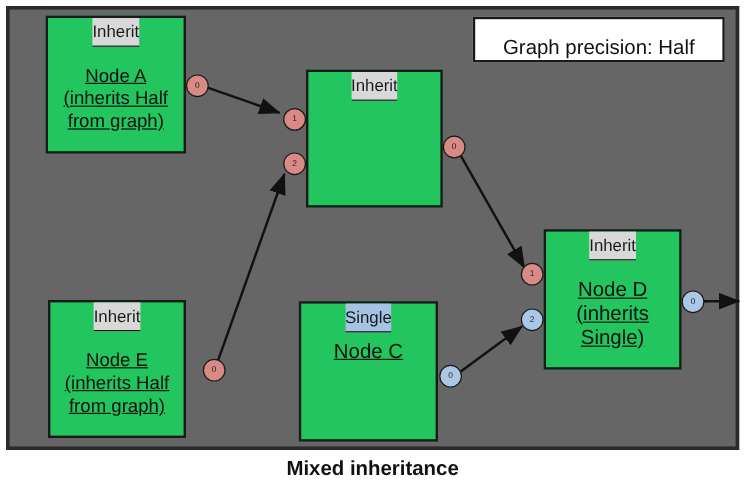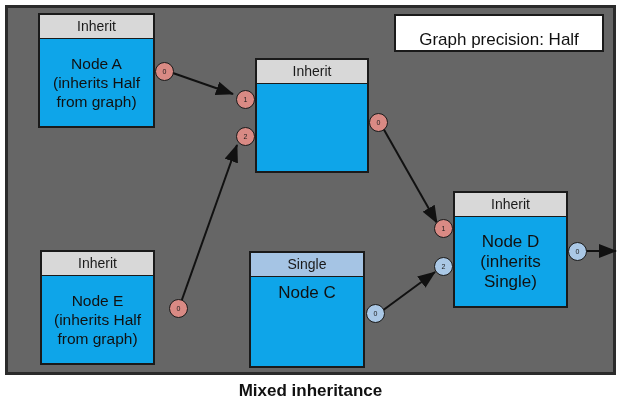--- a/index.html
+++ b/index.html
@@ -41,24 +41,25 @@
     left: 0; top: 0;
     width: 611px;
     height: 370px;
     pointer-events: none;
   }
 
   
   .node {
     position: absolute;
     box-sizing: border-box;
-    background: #0ea5e9;
+    background: #22c55e;
     border: 2px solid #1a1a1a;
     display: flex;
     flex-direction: column;
+    align-items: center;
   }
   .node-header {
     box-sizing: border-box;
     height: 24px;
     line-height: 22px;
     text-align: center;
     font-size: 14px;
     color: #1a1a1a;
     border-bottom: 1.5px solid #1a1a1a;
     background: #d8d8d8;
@@ -73,20 +74,21 @@
     display: flex;
     align-items: center;
     justify-content: center;
     text-align: center;
     font-size: 17px;
     line-height: 20px;
     color: #111111;
     padding: 2px 12px;
     box-sizing: border-box;
     white-space: pre-line;
+    text-decoration: underline;
   }
   .node-body.small {
     font-size: 15.5px;
     line-height: 19px;
   }
   .node-body.topalign {
     align-items: flex-start;
     padding-top: 6px;
   }
 

